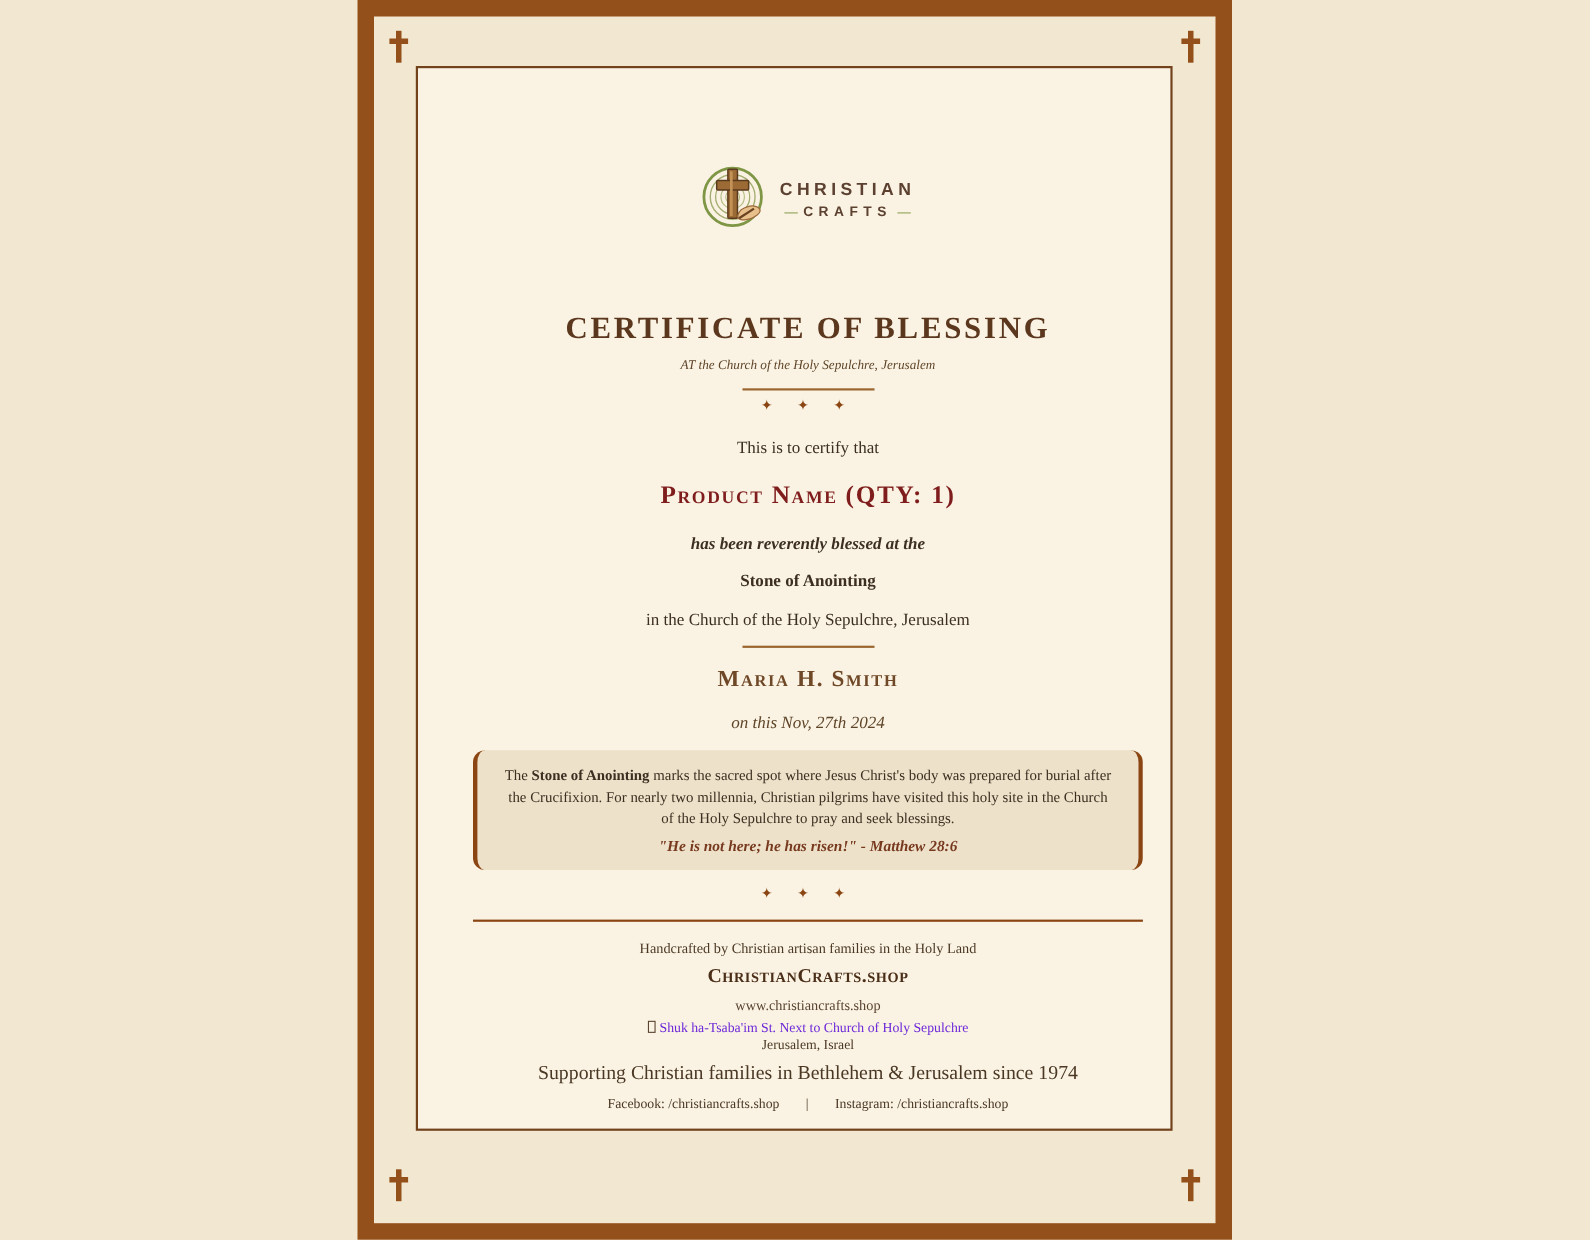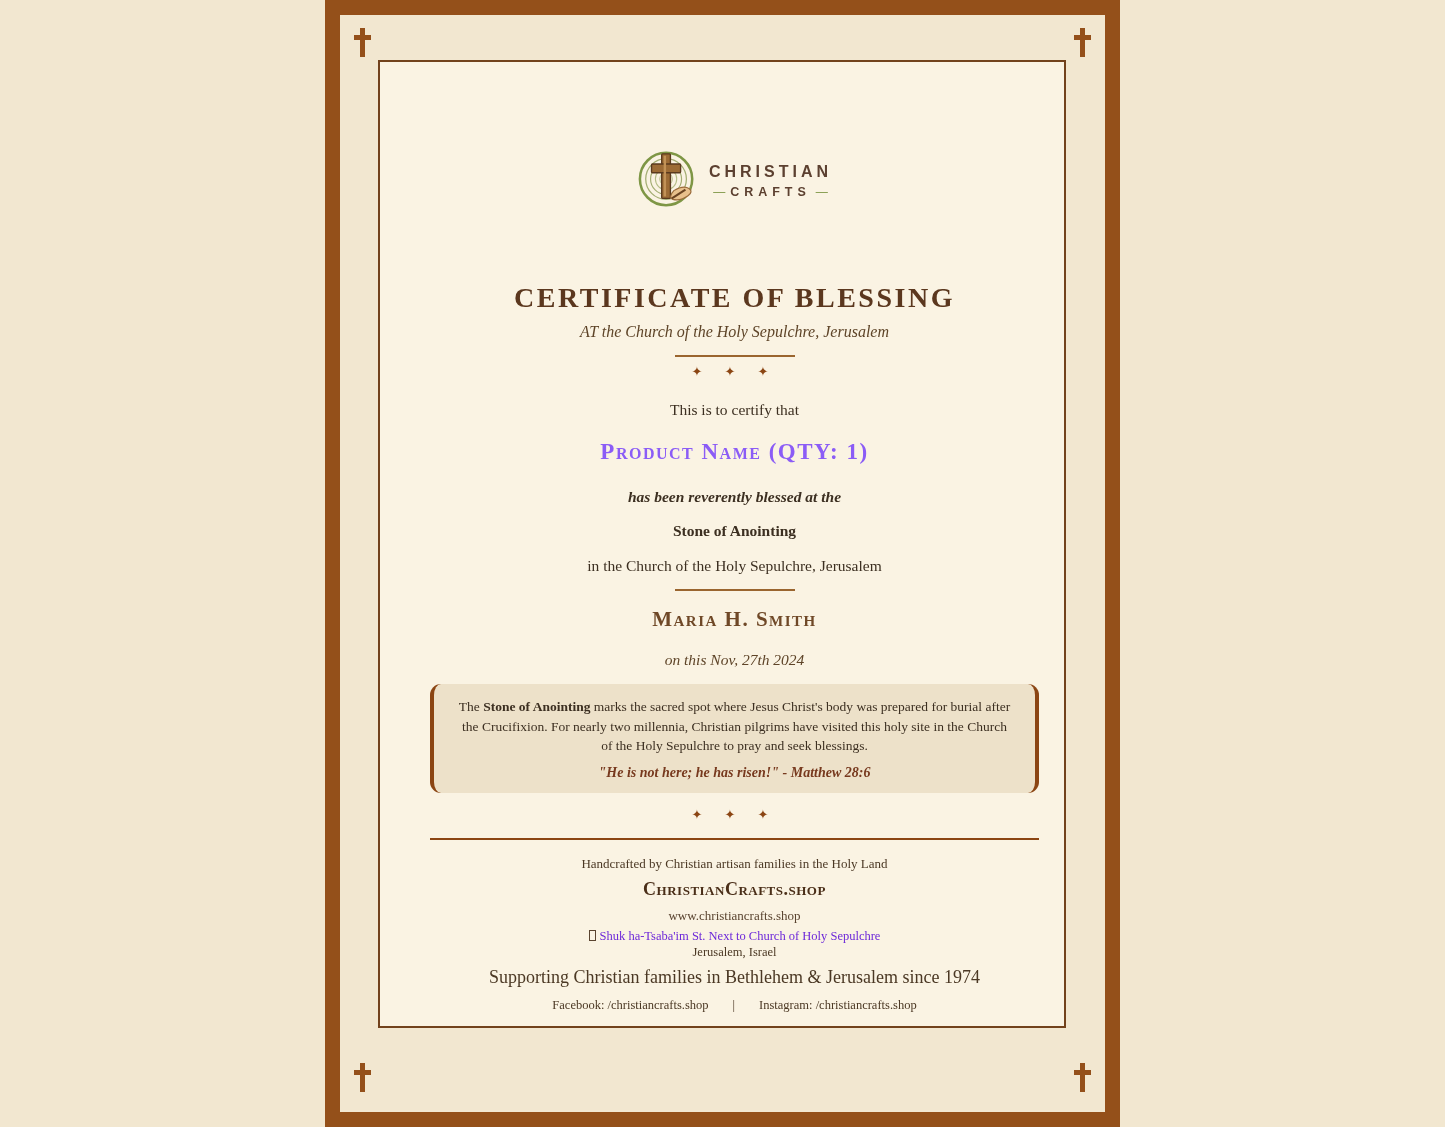--- a/index.html
+++ b/index.html
@@ -53,30 +53,30 @@
   .brand-bottom {
     font-family:"Liberation Sans", sans-serif;
     font-weight:bold; font-size:12.5px; letter-spacing:5px; color:#5C4030;
   }
 
   .title {
     margin-top:68px;
     font-size:28px; font-weight:bold; letter-spacing:2.5px;
     color:#5B371E;
   }
-  .subtitle { margin-top:9px; font-style:italic; font-size:16px; color:#5E4428; }
+  .subtitle { margin-top:9px; font-style:italic; font-size:12px; color:#5E4428; }
 
   .divider { width:120px; border:none; border-top:2px solid #9A652F; margin:14px auto 0 auto; }
   .ornament { margin-top:7px; color:#8B4513; font-size:13px; letter-spacing:9px; font-family:"DejaVu Sans", sans-serif; }
 
   .certify-line { margin-top:22px; font-size:15.5px; }
   .product-name {
     margin-top:20px;
     font-variant:small-caps; font-weight:bold;
-    font-size:23px; letter-spacing:1.5px; color:#8b5cf6;
+    font-size:23px; letter-spacing:1.5px; color:#7f1d1d;
   }
   .blessed-at { margin-top:23px; font-weight:bold; font-style:italic; font-size:15.5px; color:#3C2F21; }
   .place-name { margin-top:16px; font-weight:bold; font-size:15.5px; }
   .church-line { margin-top:17px; font-size:15.5px; }
   .divider2 { margin-top:14px; }
   .blessed-for { margin-top:10px; font-size:15.5px; }
   .recipient {
     margin-top:16px;
     font-variant:small-caps; font-weight:bold;
     font-size:21px; letter-spacing:1.5px; color:#6F4827;

